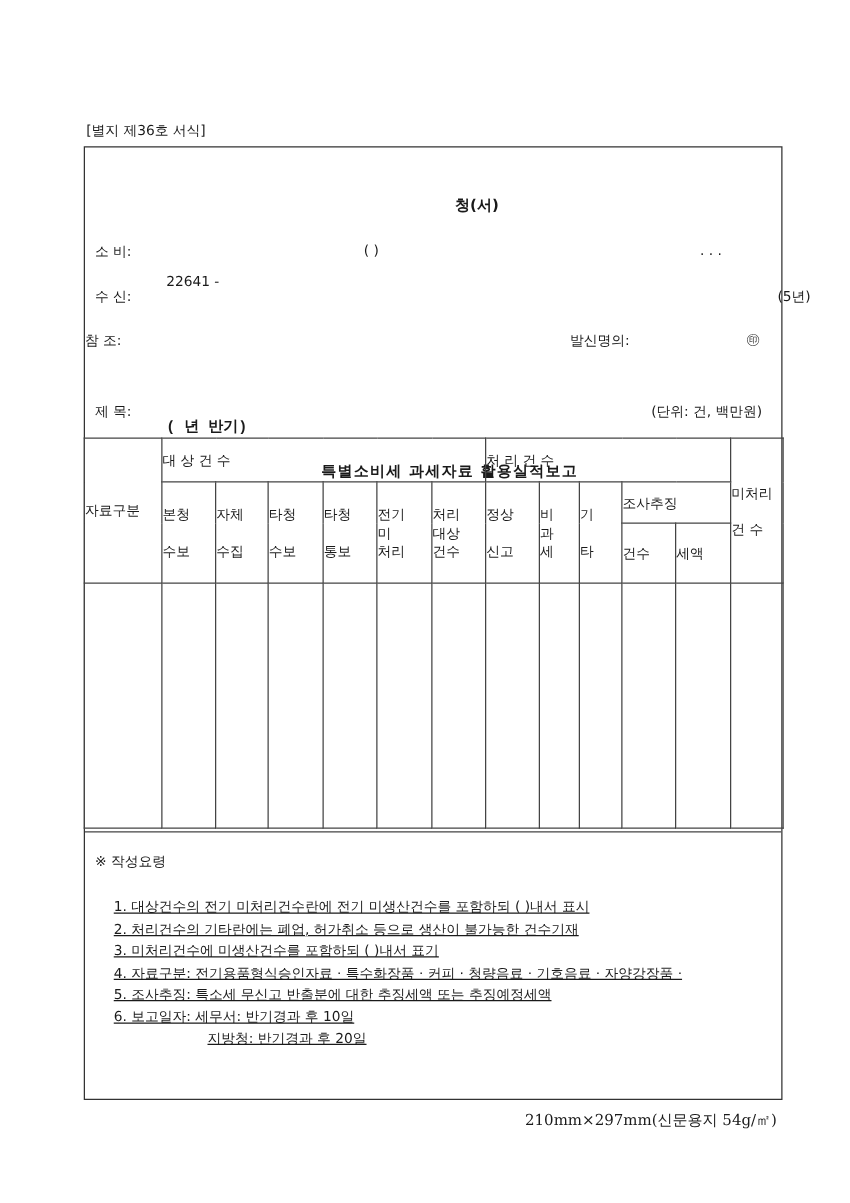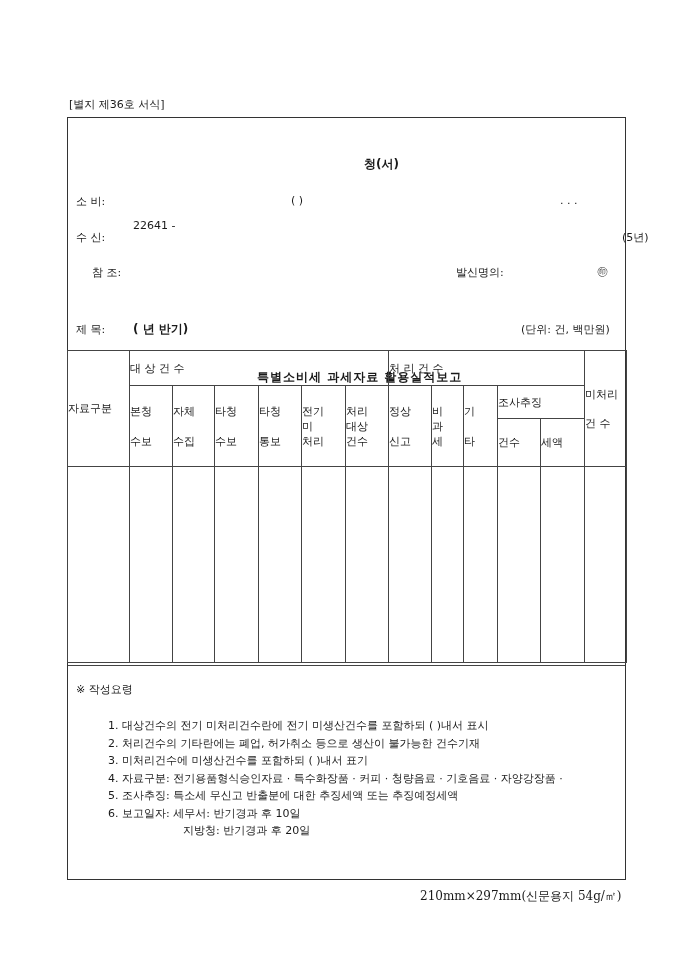--- a/index.html
+++ b/index.html
@@ -12,47 +12,47 @@
   .title { left:0; width:100%; text-align:center; top:38px; font-weight:bold; font-size:12px; }
   .title span { margin-left:70px; }
   .row-label { font-size:11px; }
   .bold { font-weight:bold; font-size:12px; }
   table.grid { position:absolute; left:-1px; top:232px; width:559px; border-collapse:collapse;
                table-layout:fixed; }
   table.grid td { border:1px solid #444; text-align:left; vertical-align:middle;
                   font-size:11px; padding:0; line-height:15px; }
   .notes { position:absolute; left:0; top:547px; width:557px; height:215px; border-top:1px solid #444; }
   .notes .heading { position:absolute; left:8px; top:16px; font-size:11px; }
-  .notes ol { list-style:none; margin:0; padding:0; position:absolute; left:40px; top:51px; }
+  .notes ol { list-style:none; margin:0; padding:0; position:absolute; left:23px; top:51px;text-decoration:underline; }
   .notes li { font-size:11px; line-height:17.5px; white-space:nowrap; }
   .notes .indent { padding-left:75px; }
   .footer { left:420px; top:888px; font-size:12px; font-family:"DejaVu Serif", serif; }
 </style>
 </head>
 <body>
 
 <div class="abs form-label">[별지 제36호 서식]</div>
 
 <div class="frame">
   <div class="abs title"><span>청(서)</span></div>
 
   <div class="abs row-label" style="left:8px;top:76px;">소      비:</div>
   <div class="abs" style="left:65px;top:60px;margin-top:41px;">22641 -</div>
   <div class="abs" style="left:223px;top:76px;">(                        )</div>
   <div class="abs" style="left:492px;top:76px;">.    .    .</div>
 
   <div class="abs row-label" style="left:8px;top:112px;">수      신:</div>
   <div class="abs" style="left:512px;top:112px;margin-left:42px;">(5년)</div>
 
-  <div class="abs row-label" style="left:24px;top:147px;text-align:right;">참      조:</div>
+  <div class="abs row-label" style="left:0;top:147px;text-align:right;">참      조:</div>
   <div class="abs" style="left:388px;top:147px;">발신명의:</div>
   <div class="abs" style="left:529px;top:146px;">㊞</div>
 
   <div class="abs row-label" style="left:8px;top:204px;">제      목:</div>
-  <div class="abs bold" style="left:65px;top:203px;">(        년        반기)</div>
+  <div class="abs bold" style="left:65px;top:215px;font-family:Liberation Mono, monospace;">(        년        반기)</div>
   <div class="abs bold" style="left:189px;top:203px;letter-spacing:1px;margin-top:48px;">특별소비세 과세자료 활용실적보고</div>
   <div class="abs" style="left:453px;top:204px;">(단위: 건, 백만원)</div>
 
   <table class="grid">
     <colgroup>
       <col style="width:62px">
         <col style="width:43px">
         <col style="width:42px">
         <col style="width:44px">
       <col style="width:43px">

